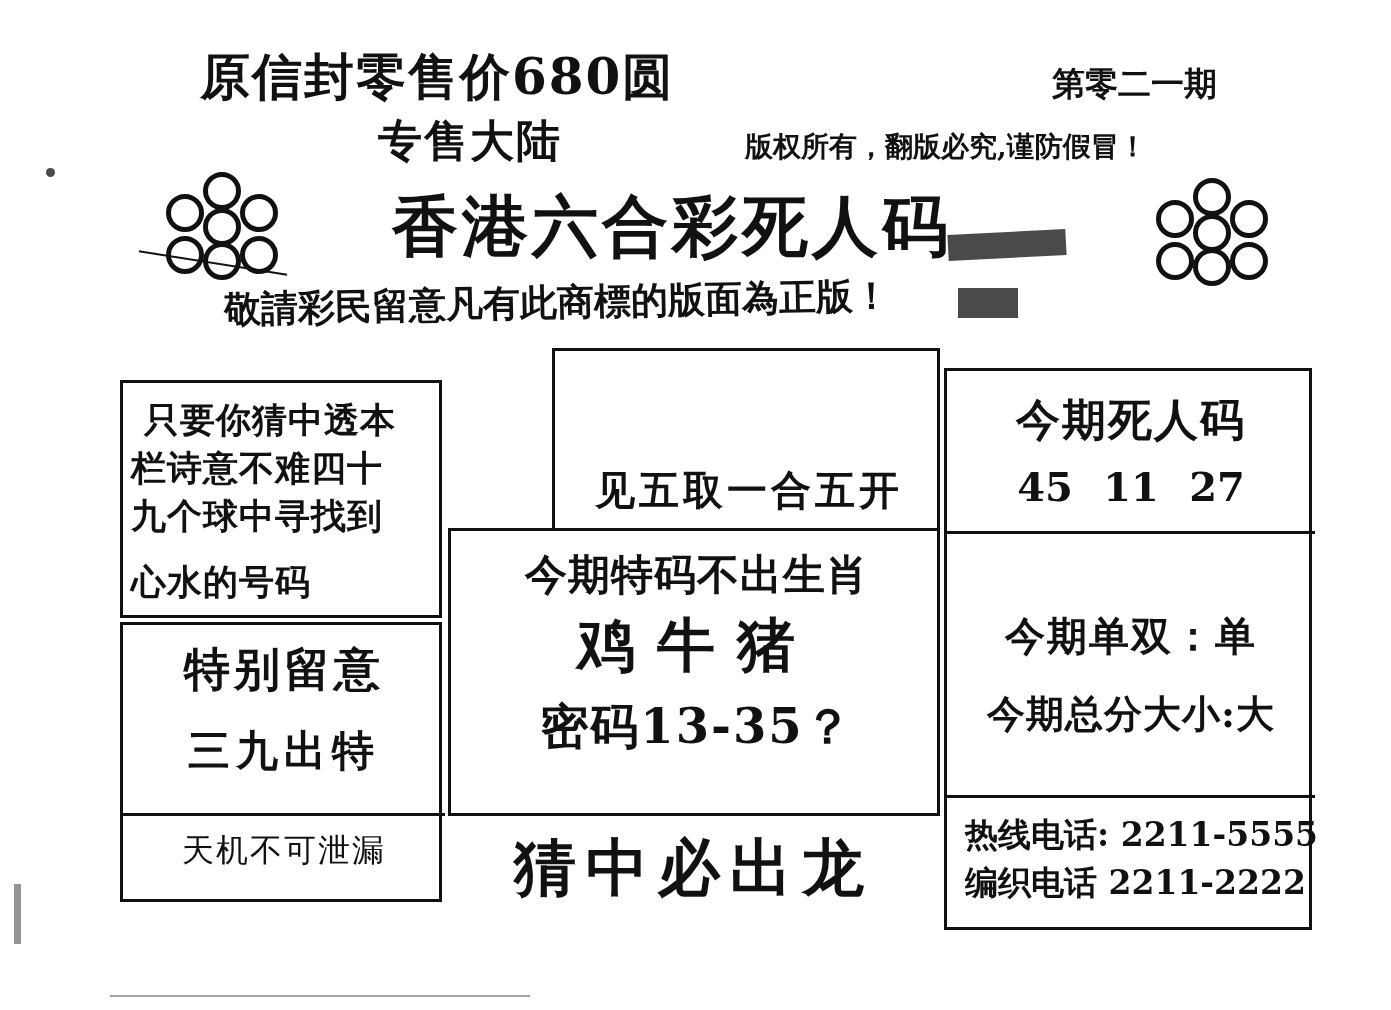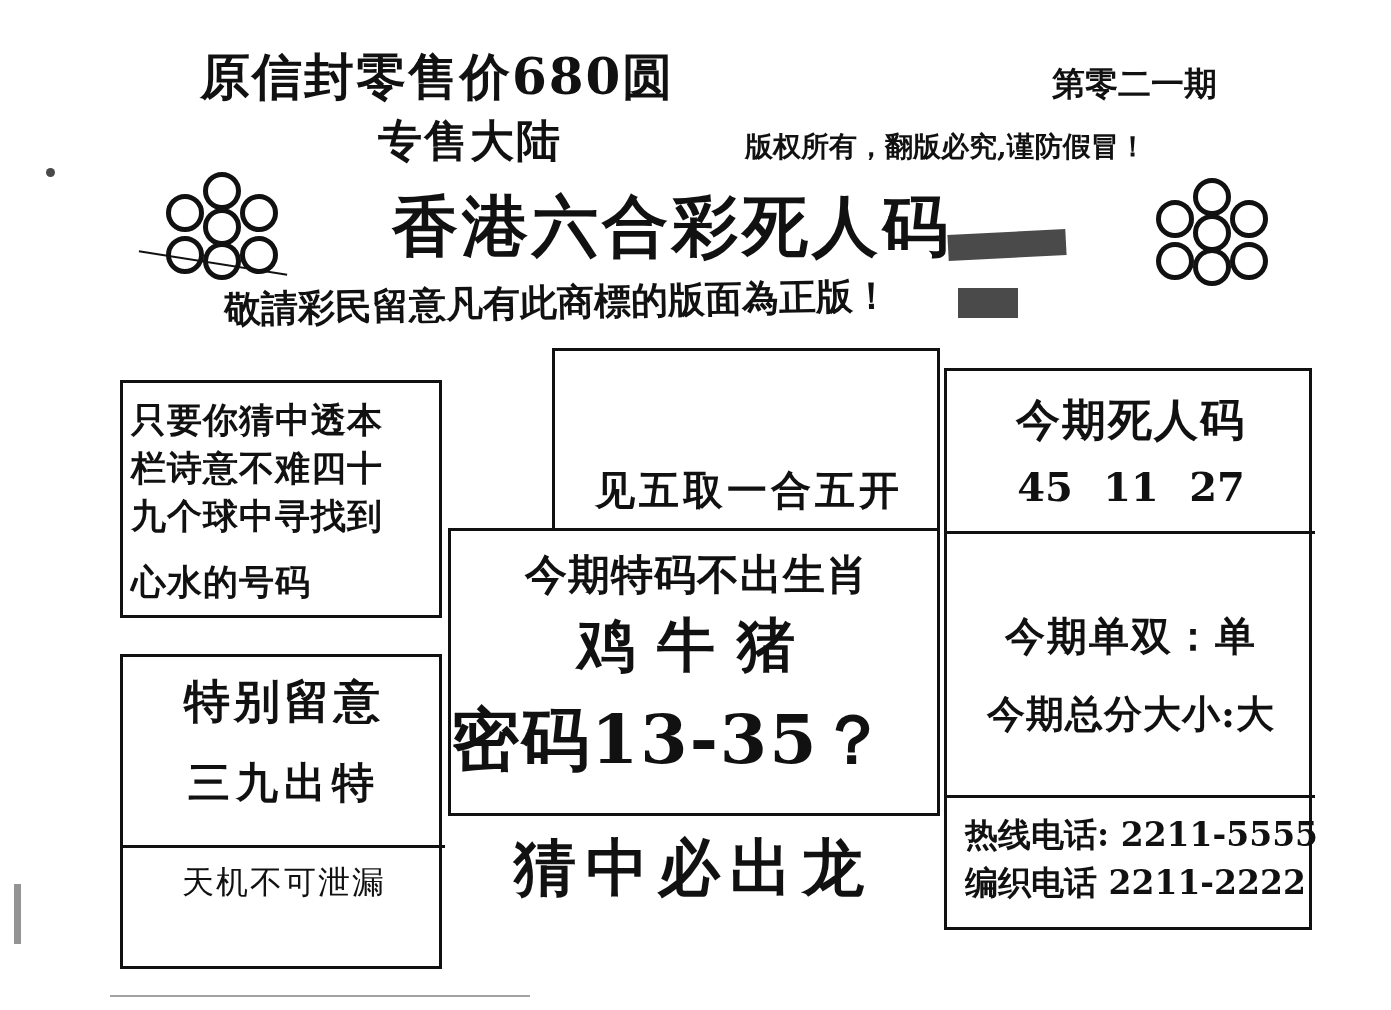--- a/index.html
+++ b/index.html
@@ -123,38 +123,38 @@
   
   .box {
     position: absolute;
     border: 3px solid #111;
     box-sizing: border-box;
     background: #fff;
   }
 
   
   .box-tip { left: 120px; top: 380px; width: 322px; height: 238px; }
-  .box-special { left: 120px; top: 654px; width: 322px; height: 315px; }
+  .box-special { left: 120px; top: 622px; width: 322px; height: 280px; }
 
   
   .box-poem { left: 552px; top: 348px; width: 388px; height: 186px; }
   .box-zodiac { left: 448px; top: 528px; width: 492px; height: 288px; }
 
   
   .box-right { left: 944px; top: 368px; width: 368px; height: 562px; }
 
   .txt {
     position: absolute;
     white-space: nowrap;
     font-weight: 700;
   }
 
   
   .tip-l { left: 0; width: 322px; text-align: left; font-size: 35px; letter-spacing: 1px; padding-left: 8px; box-sizing: border-box;}
-  .tip1 { top: 14px; }
+  .tip1 { top: 14px; margin-left: 13px; }
   .tip2 { top: 62px; }
   .tip3 { top: 110px; }
   .tip4 { top: 158px; margin-top: 18px; }
 
   
   .sp-title {
     left: 0; top: 14px; width: 322px; text-align: center;
     font-size: 46px; letter-spacing: 4px;
   }
   .sp-sub {
@@ -176,21 +176,21 @@
     font-size: 66px; letter-spacing: 10px;
   }
   .poem-sub {
     left: 0; top: 112px; width: 388px; text-align: center;
     font-size: 40px; letter-spacing: 4px;
   }
 
   
   .z-head { left: 0; top: 16px; width: 492px; text-align: center; font-size: 42px; letter-spacing: 1px;}
   .z-animals { left: 0; top: 76px; width: 492px; text-align: center; font-size: 58px; letter-spacing: 22px; }
-  .z-code { left: 0; top: 164px; width: 492px; font-size: 68px; letter-spacing: 2px;}
+  .z-code { left: 0; top: 164px; width: 492px; text-align: center; font-size: 48px; letter-spacing: 2px;}
   .z-foot {
     position: absolute;
     left: 448px; top: 826px; width: 492px; text-align: center;
     font-size: 62px; font-weight: 700; letter-spacing: 10px; white-space: nowrap;
   }
 
   
   .r-title { left: 0; top: 20px; width: 368px; text-align: center; font-size: 44px; letter-spacing: 2px;}
   .r-nums  { left: 0; top: 92px; width: 368px; text-align: center; font-size: 40px; }
   .r-nums span { display: inline-block; width: 86px; }

